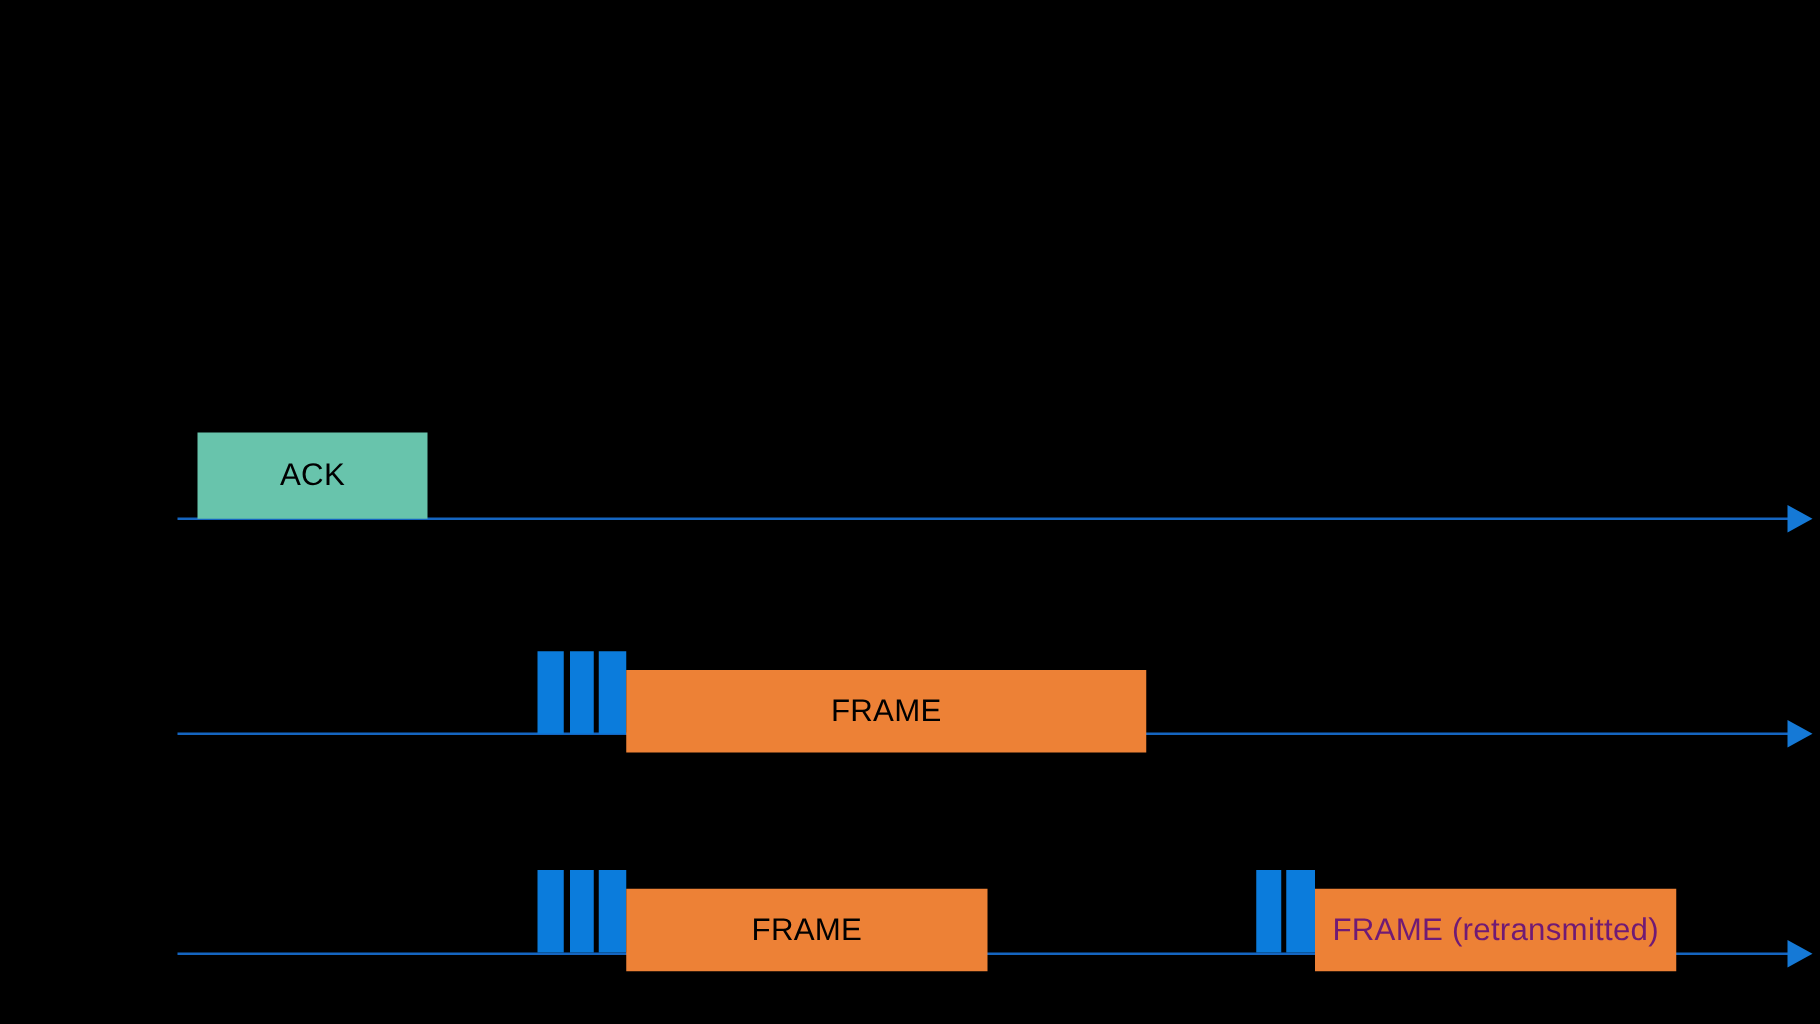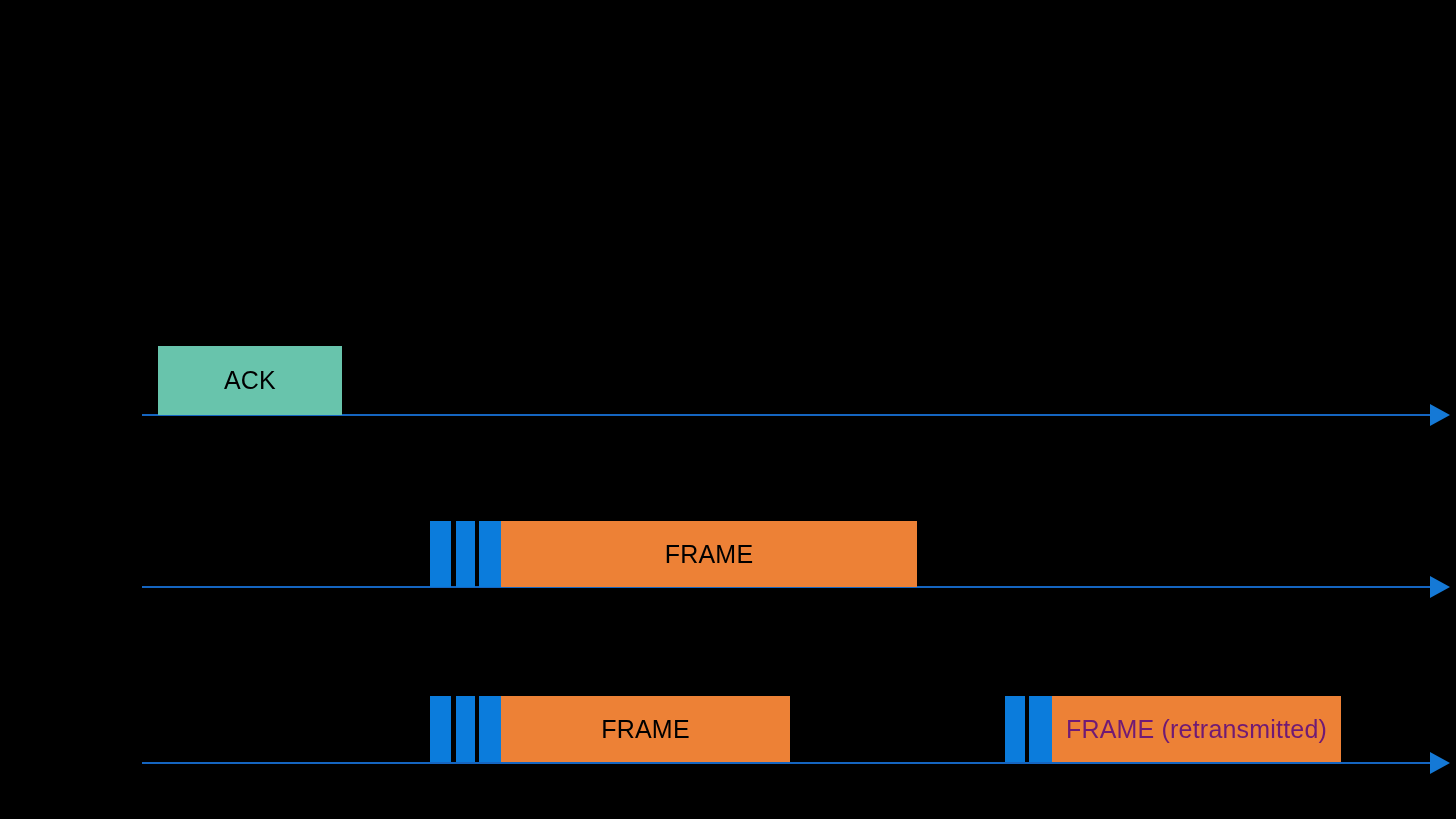--- a/index.html
+++ b/index.html
@@ -55,20 +55,21 @@
     font-size: 25px;
     line-height: 1;
     letter-spacing: 0.2px;
     white-space: nowrap;
   }
   .blk-ack {
     background: #68C4AC;
   }
   .blk-frame {
     background: #ED8136;
+    margin-top: 15px;
   }
   .blk-hdr {
     background: #0B7CDC;
   }
 </style>
 </head>
 <body>
 
 <div id="stage" style="background: rgb(0, 0, 0);">
     <div class="timeline-row">

